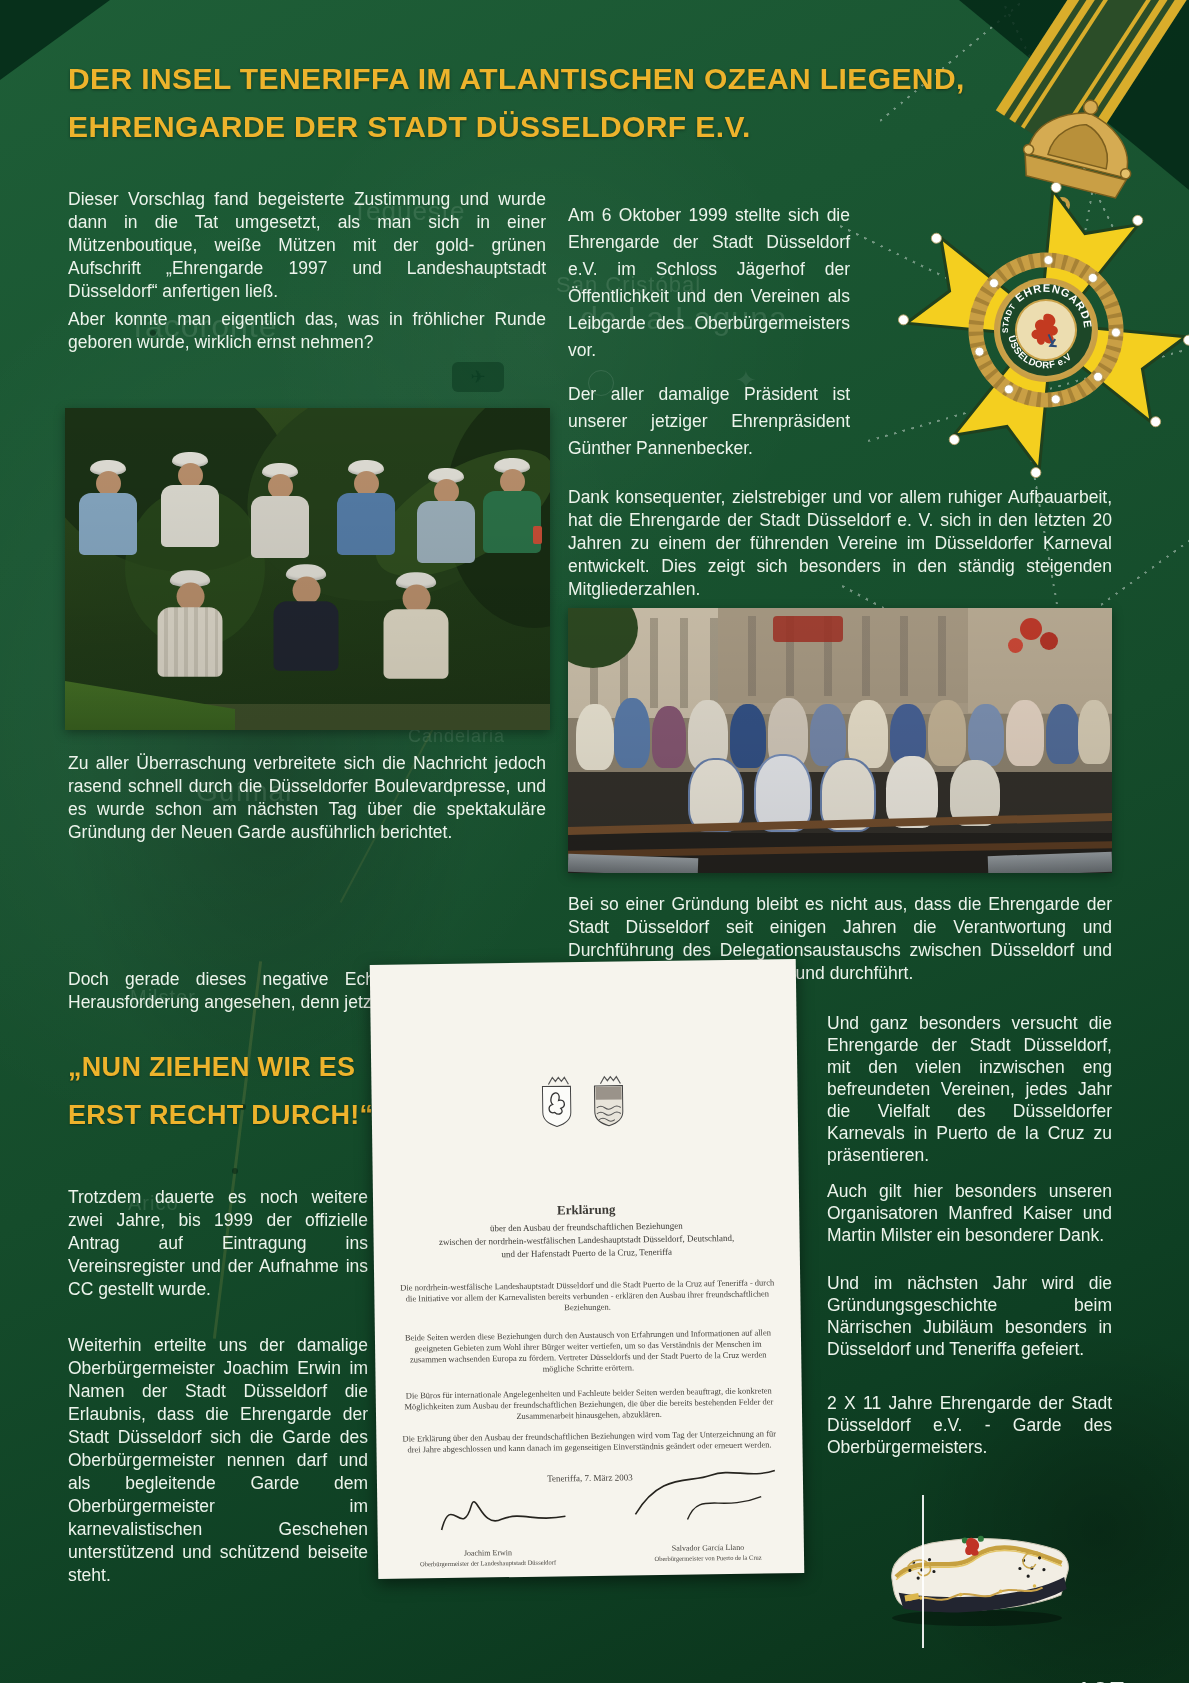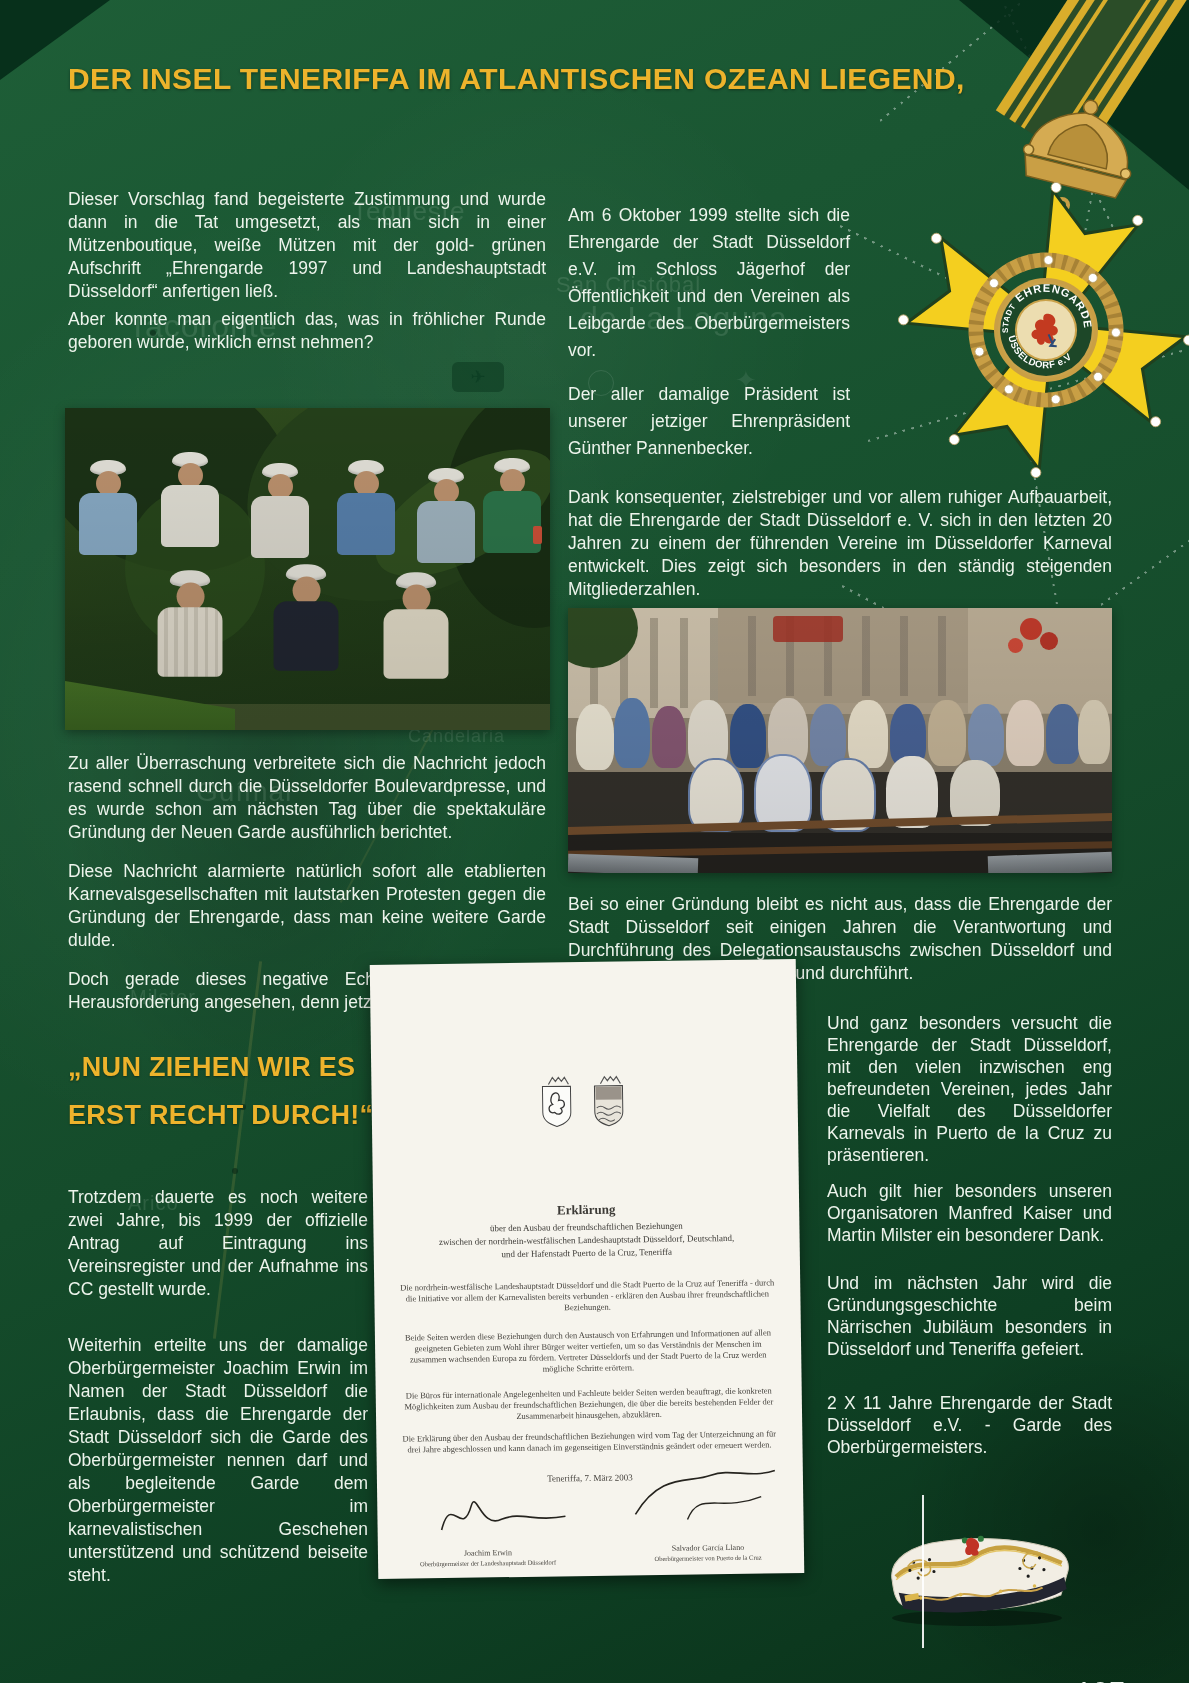--- a/index.html
+++ b/index.html
@@ -66,20 +66,21 @@
   <div class="dots" style="left:840px;top:225px;width:340px;transform:rotate(26deg)"></div>
   <div class="dots" style="left:1005px;top:5px;width:250px;transform:rotate(64deg)"></div>
   <div class="dots" style="left:1125px;top:5px;width:230px;transform:rotate(100deg)"></div>
   <div class="dots" style="left:868px;top:440px;width:330px;transform:rotate(-16deg)"></div>
   <div class="dots" style="left:1030px;top:450px;width:340px;transform:rotate(80deg)"></div>
   <div class="dots" style="left:842px;top:585px;width:300px;transform:rotate(28deg)"></div>
   <div class="dots" style="left:948px;top:715px;width:300px;transform:rotate(-36deg)"></div>
   <div class="dots" style="left:880px;top:120px;width:260px;transform:rotate(-40deg)"></div>
 
   <div class="title" style="left:68px;top:62px">DER INSEL TENERIFFA IM ATLANTISCHEN OZEAN LIEGEND,</div>
+  <div class="title" style="left:68px;top:110px">EHRENGARDE DER STADT DÜSSELDORF E.V.</div>
 
   <div class="bp" style="left:68px;top:188px;width:478px">Dieser Vorschlag fand begeisterte Zustimmung und wurde dann in die Tat umgesetzt, als man sich in einer Mützenboutique, weiße Mützen mit der gold- grünen Aufschrift „Ehrengarde 1997 und Landeshauptstadt Düsseldorf“ anfertigen ließ.</div>
   <div class="bp" style="left:68px;top:308px;width:478px">Aber konnte man eigentlich das, was in fröhlicher Runde geboren wurde, wirklich ernst nehmen?</div>
 
   <div class="photo" style="left:65px;top:408px;width:485px;height:322px;background:linear-gradient(170deg,#33511f,#24401a 60%,#1f3817)">
     <div class="abs" style="left:-30px;top:-40px;width:260px;height:200px;background:#1d3517;border-radius:50%;transform:rotate(20deg)"></div>
     <div class="abs" style="left:180px;top:-30px;width:300px;height:220px;background:#27441c;border-radius:50%;transform:rotate(-15deg)"></div>
     <div class="abs" style="left:380px;top:-20px;width:180px;height:240px;background:#1a3014;border-radius:50%"></div>
     <div class="abs" style="left:60px;top:80px;width:140px;height:160px;background:#2f5220;border-radius:50%;opacity:.7"></div>
     <div class="abs" style="left:300px;top:60px;width:200px;height:90px;background:#3c5f24;border-radius:50%;transform:rotate(-30deg);opacity:.6"></div>
@@ -130,21 +131,20 @@
     <div class="fig" style="left:322px;top:170px;transform:scale(1.12)">
         <div class="cap"></div>
         <div class="head"></div>
         <div class="body" style="background:#efe8d3"></div>
       </div>
     <div class="abs" style="left:468px;top:118px;width:9px;height:18px;background:#d6543a;border-radius:2px"></div>
     <div class="abs" style="left:0;top:0;width:100%;height:100%;background:linear-gradient(rgba(0,0,0,.08),rgba(0,0,0,.18))"></div>
   </div>
 
   <div class="bp" style="left:68px;top:752px;width:478px">Zu aller Überraschung verbreitete sich die Nachricht jedoch rasend schnell durch die Düsseldorfer Boulevardpresse, und es wurde schon am nächsten Tag über die spektakuläre Gründung der Neuen Garde ausführlich berichtet.</div>
-  <div class="bp" style="left:68px;top:860px;width:478px">Diese Nachricht alarmierte natürlich sofort alle etablierten Karnevalsgesellschaften mit lautstarken Protesten gegen die Gründung der Ehrengarde, dass man keine weitere Garde dulde.</div>
   <div class="bp" style="left:68px;top:968px;width:478px">Doch gerade dieses negative Echo wurde als echte Herausforderung angesehen, denn jetzt hieß es:</div>
 
   <div class="callout" style="left:68px;top:1052px">„NUN ZIEHEN WIR ES</div>
   <div class="callout" style="left:68px;top:1100px">ERST RECHT DURCH!“</div>
 
   <div class="bp" style="left:68px;top:1186px;width:300px">Trotzdem dauerte es noch weitere zwei Jahre, bis 1999 der offizielle Antrag auf Eintragung ins Vereinsregister und der Aufnahme ins CC gestellt wurde.</div>
   <div class="bp" style="left:68px;top:1334px;width:300px">Weiterhin erteilte uns der damalige Oberbürgermeister Joachim Erwin im Namen der Stadt Düsseldorf die Erlaubnis, dass die Ehrengarde der Stadt Düsseldorf sich die Garde des Oberbürgermeister nennen darf und als begleitende Garde dem Oberbürgermeister im karnevalistischen Geschehen unterstützend und schützend beiseite steht.</div>
 
   <div class="bp lh27" style="left:568px;top:202px;width:282px">Am 6 Oktober 1999 stellte sich die Ehrengarde der Stadt Düsseldorf e.V. im Schloss Jägerhof der Öffentlichkeit und den Vereinen als Leibgarde des Oberbürgermeisters vor.</div>
   <div class="bp lh27" style="left:568px;top:381px;width:282px">Der aller damalige Präsident ist unserer jetziger Ehrenpräsident Günther Pannenbecker.</div>

